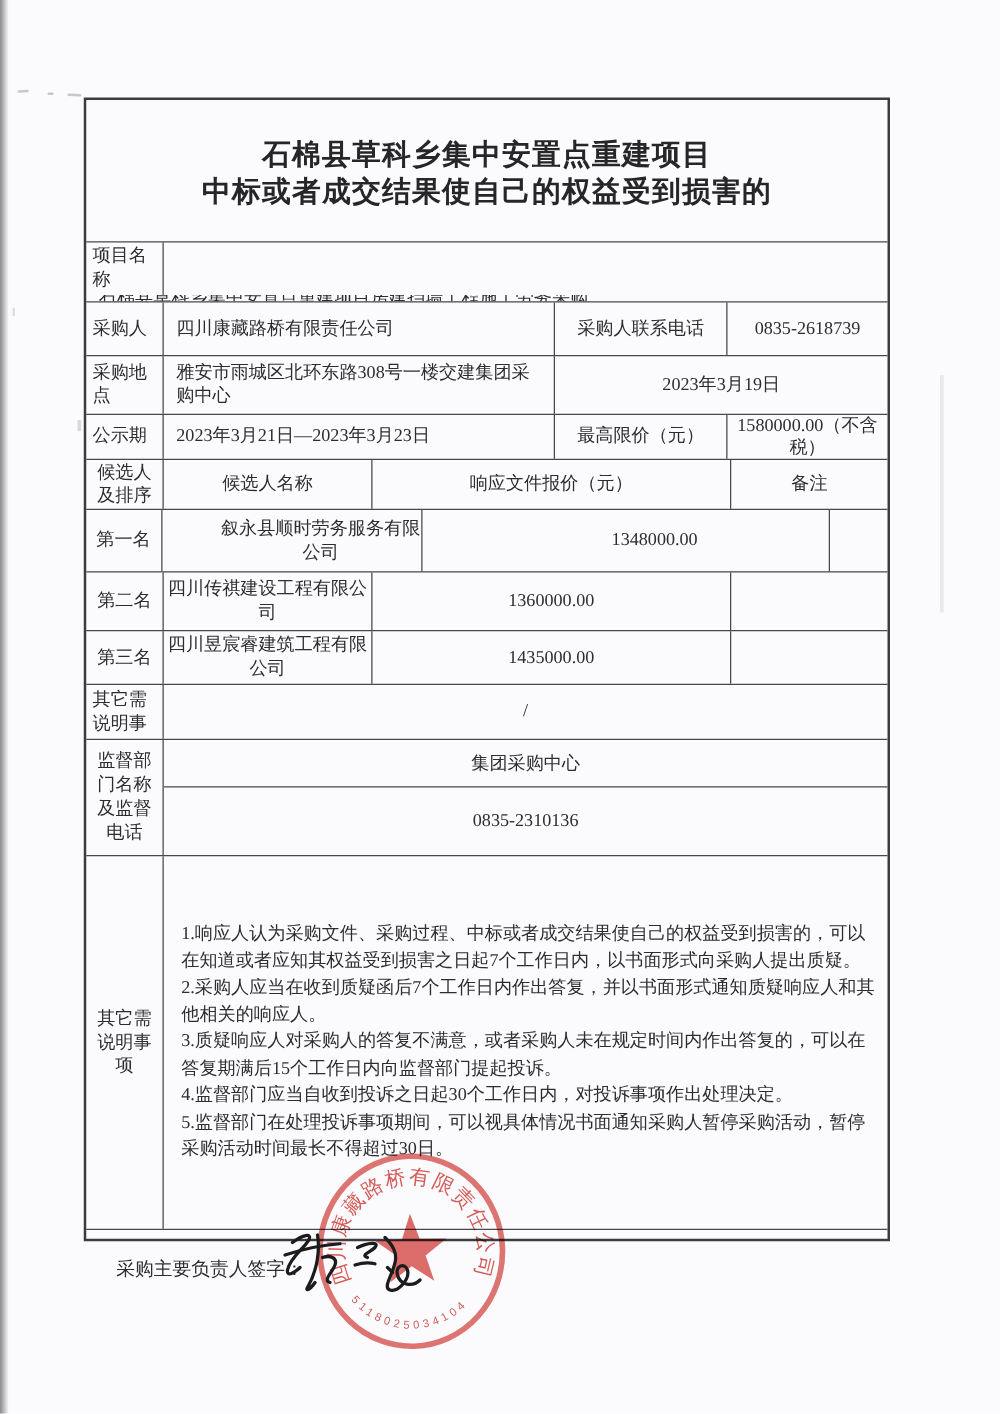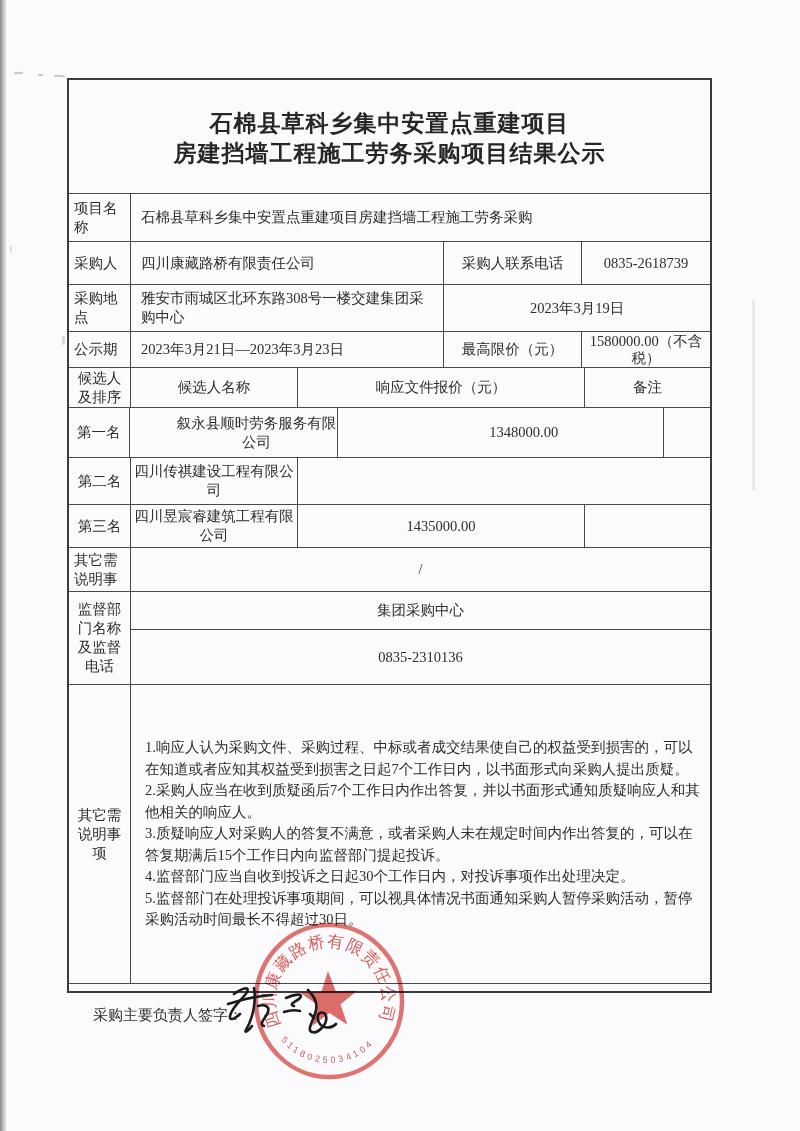--- a/index.html
+++ b/index.html
@@ -40,21 +40,21 @@
   .left { justify-content: flex-start; text-align: left; padding-left: 10px; padding-right: 8px; }
   .label { width: 62px; padding: 2px 5px; line-height: 19px; }
   .flex1 { flex: 1; }
   .w-c2i { width: 313px; }
   .w-c3i { width: 138px; }
   .w-c2c { width: 167px; }
   .w-c3c { width: 287px; }
   .align-top { align-items: flex-start; padding-top: 3px; }
 
   .r-title   { height: 114px; }
-  .r-proj    { height: 48px; }
+  .r-proj    { height: 48px; flex-direction: column; }
   .r-purch   { height: 43px; }
   .r-loc     { height: 47px; }
   .r-period  { height: 36px; }
   .r-chead   { height: 40px; }
   .r-cand1   { height: 50px; gap: 46px; }
   .r-cand2   { height: 47px; }
   .r-cand3   { height: 43px; }
   .r-other   { height: 44px; }
   .r-superv  { height: 93px; }
   .r-object  { height: 299px; }
@@ -99,21 +99,21 @@
 <div class="scan-mark m3"></div>
 <div class="scan-mark m4"></div>
 <div class="scan-mark m5"></div>
 <div class="scan-mark m6"></div>
 
 <div class="doc-table">
 
   <div class="row r-title">
     <div class="title-wrap">
       <div class="doc-title">石棉县草科乡集中安置点重建项目</div>
-      <div class="doc-title">房建挡墙工程施工劳务采购项目结果公示</div>
+      <div class="doc-title">中标或者成交结果使自己的权益受到损害的</div>
     </div>
   </div>
 
   <div class="row r-proj">
     <div class="cell label br">项目名称</div>
     <div class="cell flex1 left">石棉县草科乡集中安置点重建项目房建挡墙工程施工劳务采购</div>
   </div>
 
   <div class="row r-purch">
     <div class="cell label br">采购人</div>
@@ -144,20 +144,21 @@
 
   <div class="row r-cand1">
     <div class="cell label br center">第一名</div>
     <div class="cell w-c2c br center">叙永县顺时劳务服务有限公司</div>
     <div class="cell w-c3c br center">1348000.00</div>
     <div class="cell flex1 center"></div>
   </div>
   <div class="row r-cand2">
     <div class="cell label br center">第二名</div>
     <div class="cell w-c2c br center">四川传祺建设工程有限公司</div>
+    <div class="cell w-c3c br center">1360000.00</div>
     <div class="cell flex1 center"></div>
   </div>
   <div class="row r-cand3">
     <div class="cell label br center">第三名</div>
     <div class="cell w-c2c br center">四川昱宸睿建筑工程有限公司</div>
     <div class="cell w-c3c br center">1435000.00</div>
     <div class="cell flex1 center"></div>
   </div>
 
   <div class="row r-other">

